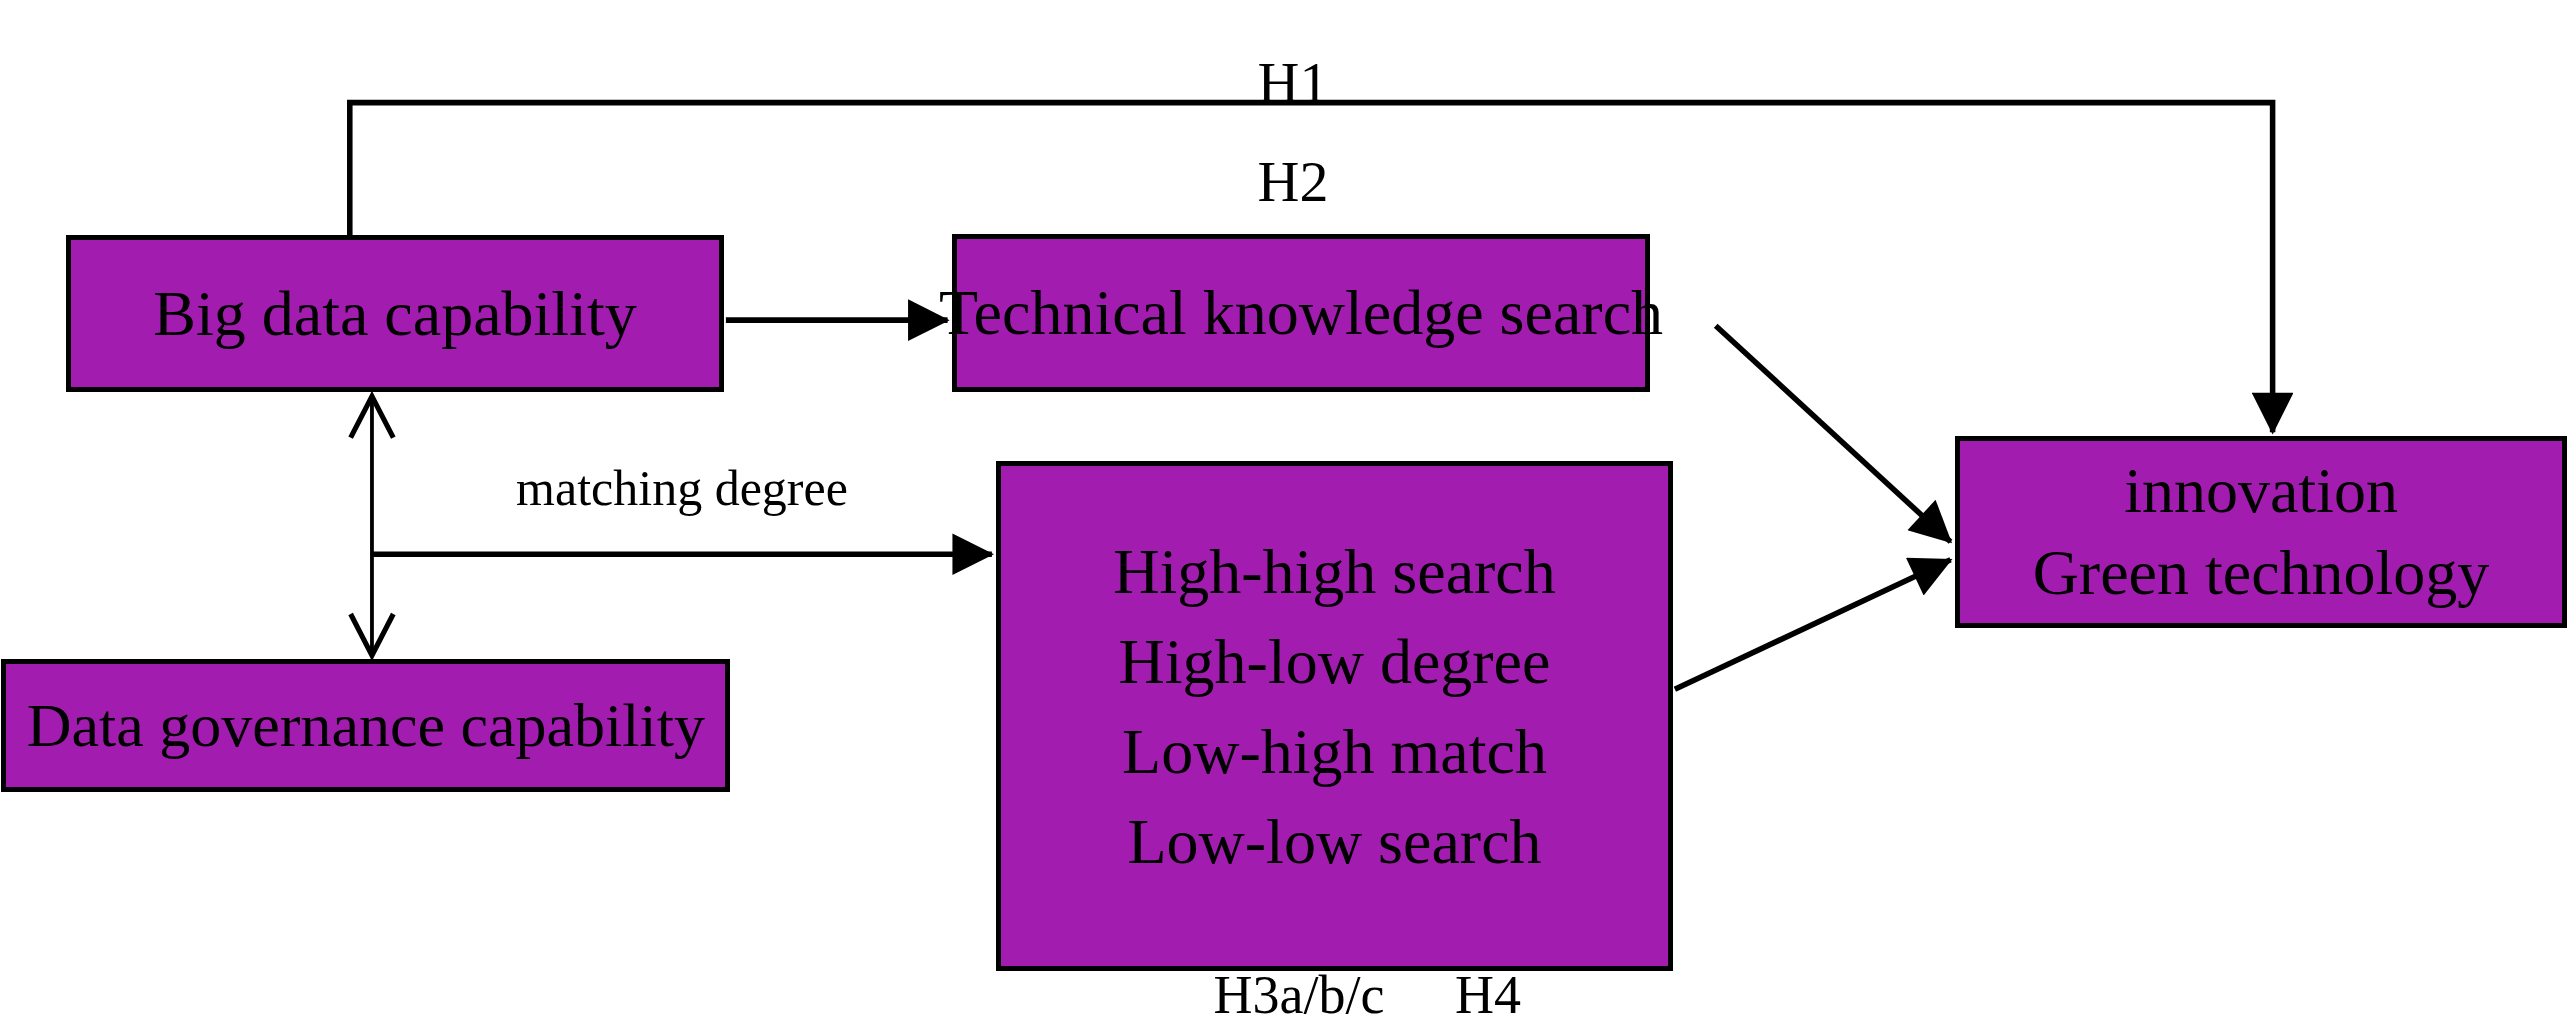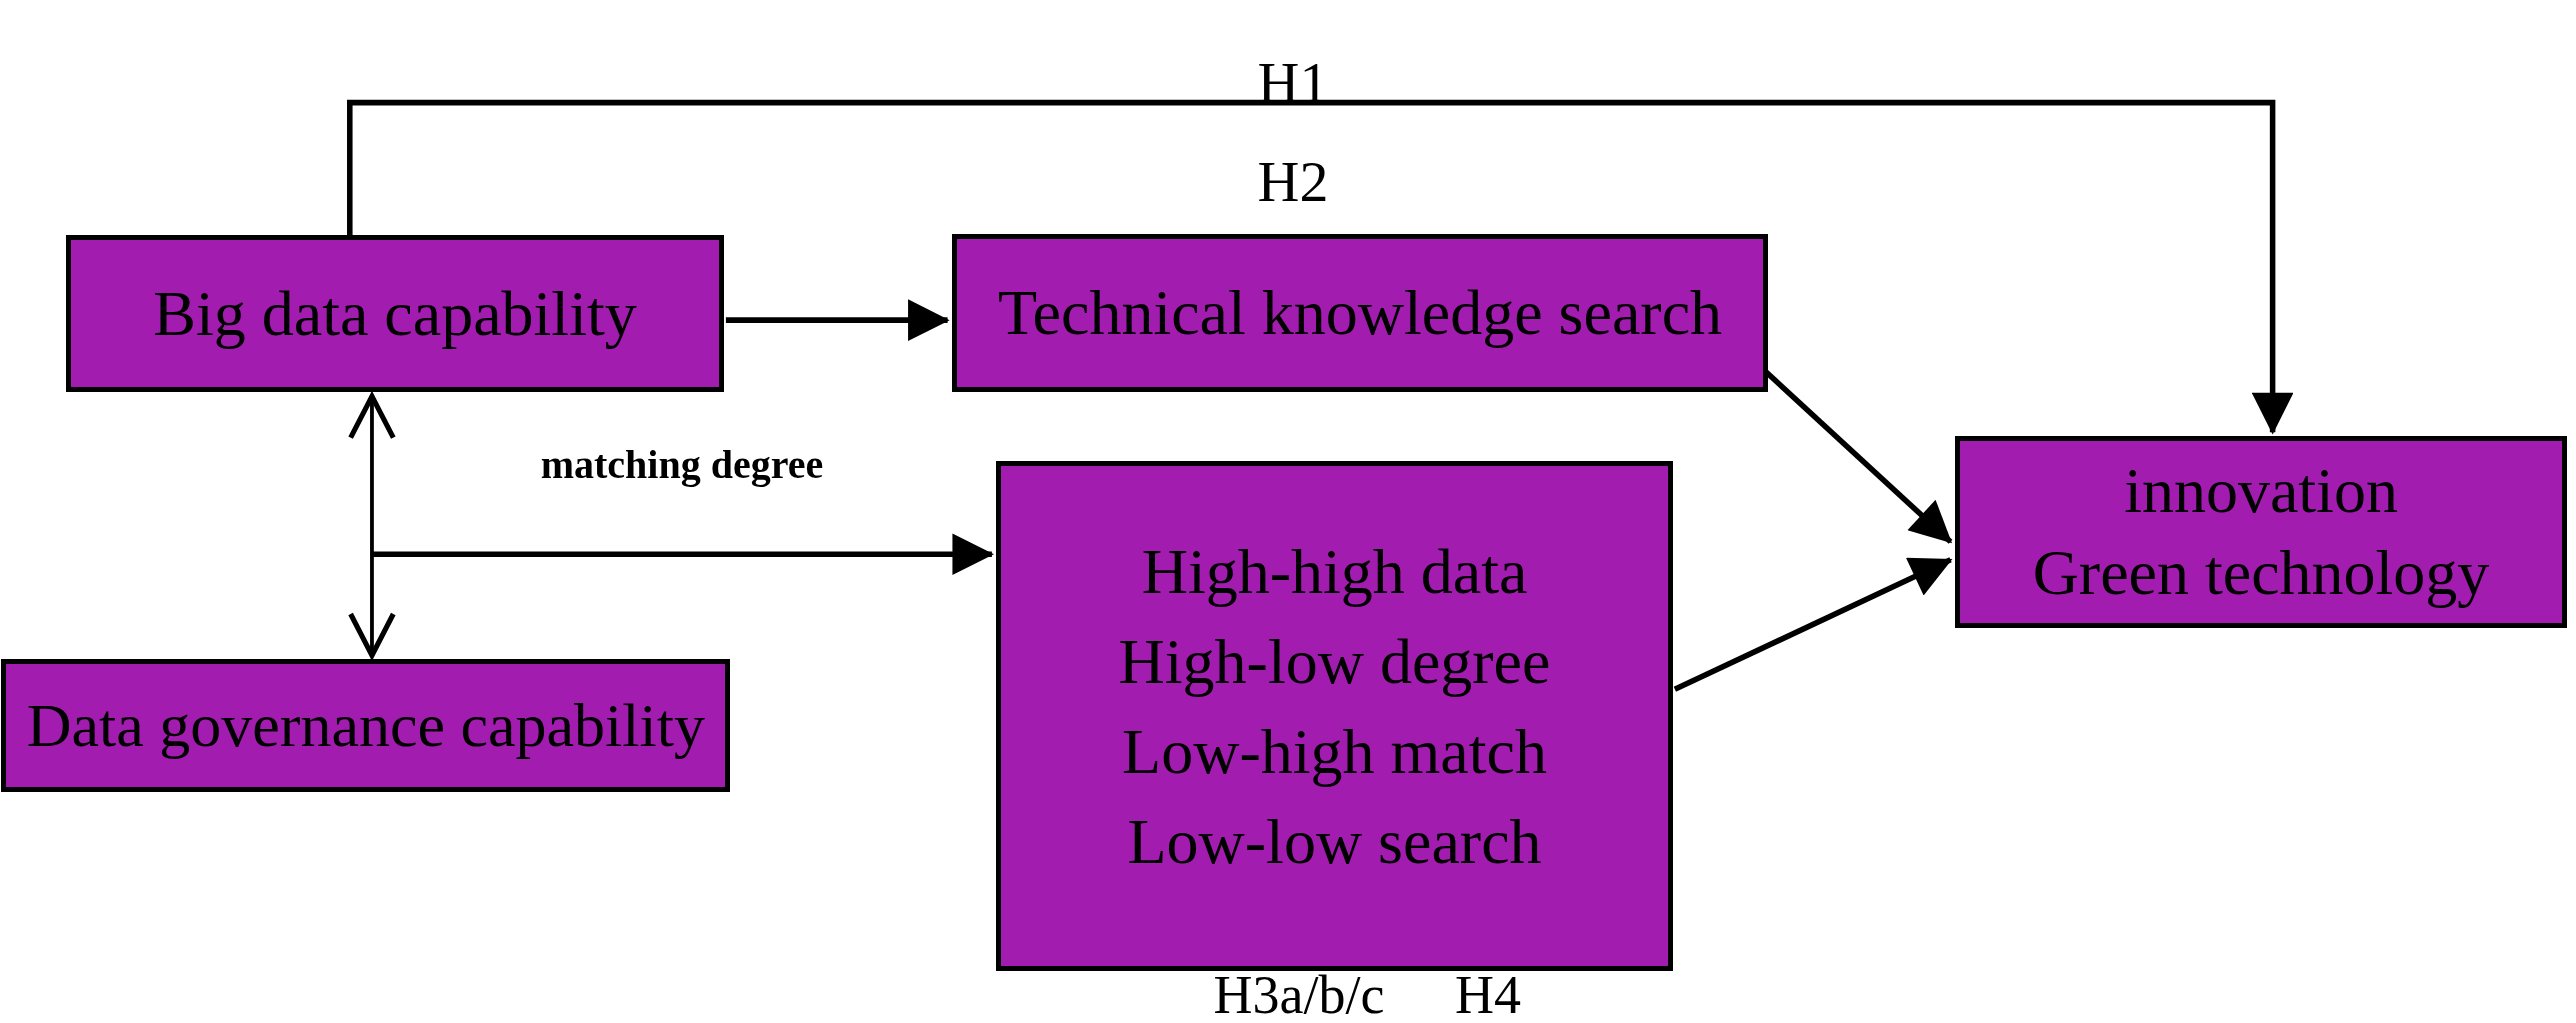--- a/index.html
+++ b/index.html
@@ -30,39 +30,39 @@
     border: 5.5px solid #000000;
     background: #a21caf;
     display: flex;
     align-items: center;
     justify-content: center;
     text-align: center;
     line-height: 1.15;
   }
   .box-label { font-size: 64px; white-space: nowrap; }
   #box-big-data        { left: 66px;   top: 235px; width: 658px;  height: 157px; }
-  #box-tech-search     { left: 952px; top: 234px; width: 816px; height: 158px; }
+  #box-tech-search     { left: 952px; top: 234px; width: 698px; height: 158px; }
   #box-green           { left: 1955px; top: 436px; width: 612px;  height: 192px;
                          flex-direction: column; }
   #box-green .box-label { line-height: 82px; }
   #box-data-gov        { left: 1.4px;    top: 659px; width: 729px; height: 133px; }
   #box-data-gov .box-label { font-size: 62px; }
   #box-match           { left: 996px; top: 461px; width: 677px;  height: 510px;
                          flex-direction: column; justify-content: flex-start;
                          padding-top: 61px; }
   #box-match .match-line { font-size: 64px; line-height: 90px; white-space: nowrap; }
   .float-label {
     position: absolute;
     transform: translate(-50%, -50%);
     white-space: nowrap;
   }
   #label-h1, #label-h2 { font-size: 58px; }
   #label-h1 { left: 1293px; top: 82px; }
   #label-h2 { left: 1293px; top: 181px; }
-  #label-matching { left: 682px; top: 464px; font-size: 40px; font-weight: bold; }
+  #label-matching { left: 682px; top: 488px; font-size: 50px; }
   #label-h3 { left: 1299px; top: 995px; font-size: 54px; }
   #label-h4 { left: 1488px; top: 995px; font-size: 54px; }
 </style>
 </head>
 <body>
 
 <div id="canvas">
 
   <svg id="lines" viewBox="0 0 3719 1478" xmlns="http://www.w3.org/2000/svg">
     <defs>
@@ -98,21 +98,21 @@
   <div class="box" id="box-green">
     <span class="box-label">innovation</span>
     <span class="box-label">Green technology</span>
   </div>
 
   <div class="box" id="box-data-gov">
     <span class="box-label">Data governance capability</span>
   </div>
 
   <div class="box" id="box-match">
-    <span class="match-line">High-high data</span>
+    <span class="match-line">High-high search</span>
     <span class="match-line">High-low degree</span>
     <span class="match-line">Low-high match</span>
     <span class="match-line">Low-low search</span>
   </div>
 
   <span class="float-label" id="label-h1">H1</span>
   <span class="float-label" id="label-h2">H2</span>
   <span class="float-label" id="label-matching">matching degree</span>
   <span class="float-label" id="label-h3">H3a/b/c</span>
   <span class="float-label" id="label-h4">H4</span>

